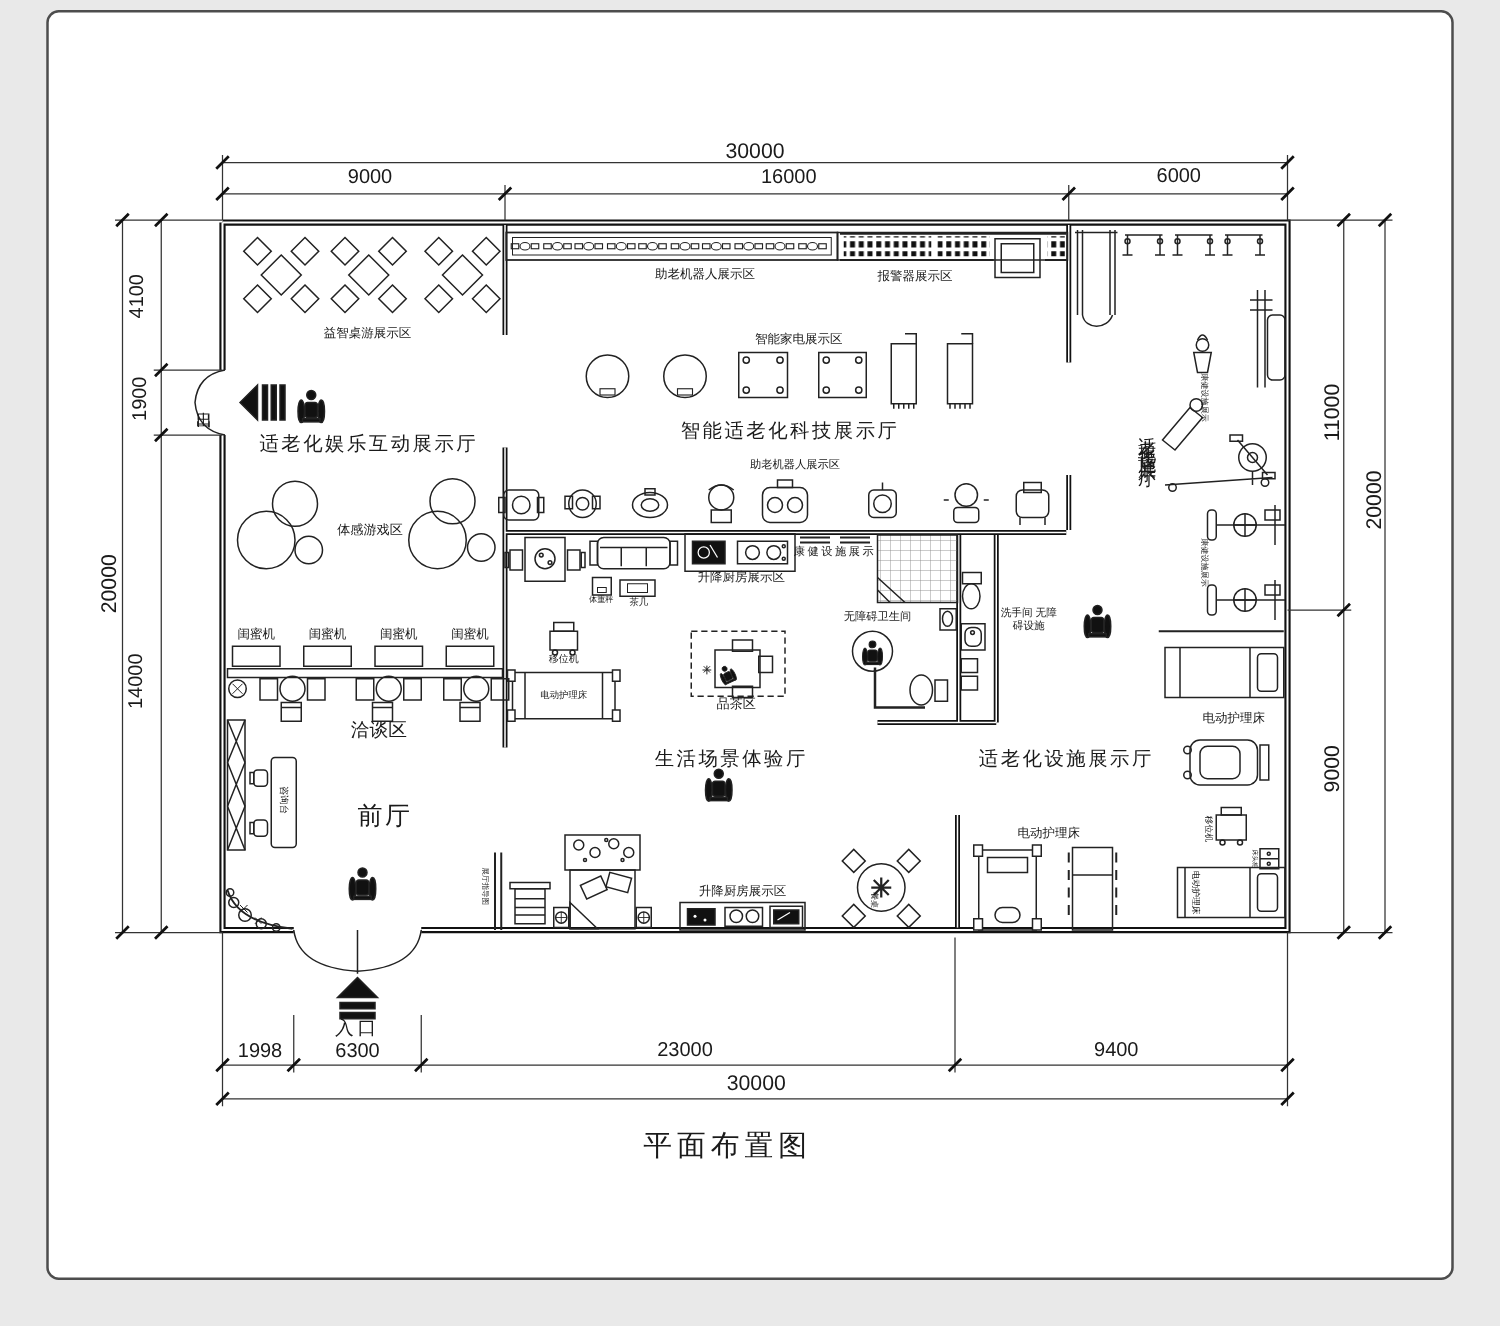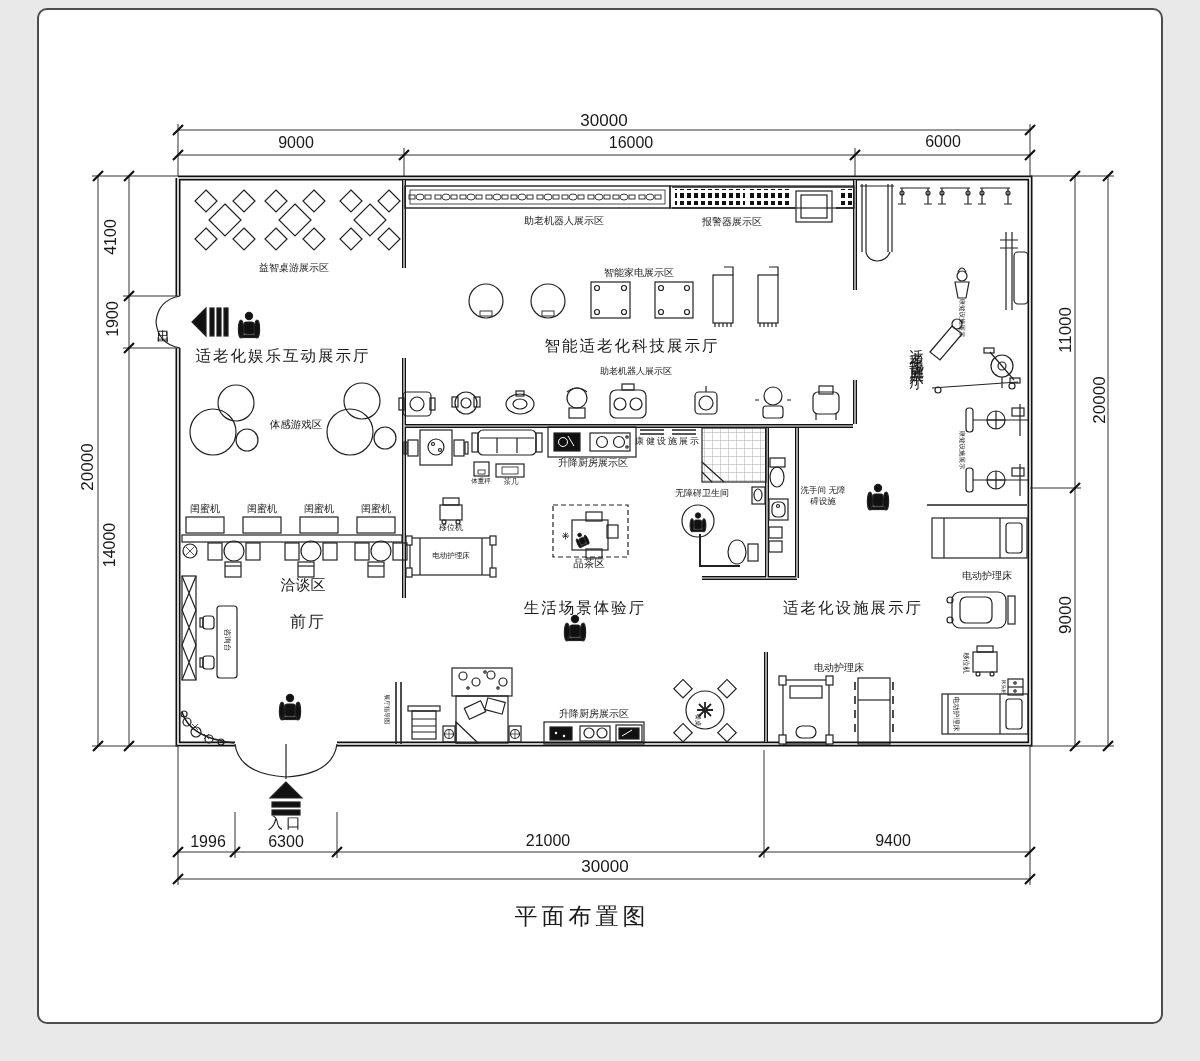--- a/index.html
+++ b/index.html
@@ -438,33 +438,33 @@
   <div class="lbl" style="left:296px;top:143px;font-size:16px">9000</div>
   <div class="lbl" style="left:631px;top:143px;font-size:16px">16000</div>
   <div class="lbl" style="left:943px;top:142px;font-size:16px">6000</div>
   <div class="lbl r-90" style="left:88px;top:467px;font-size:17px">20000</div>
   <div class="lbl r-90" style="left:111px;top:237px;font-size:16px">4100</div>
   <div class="lbl r-90" style="left:113px;top:319px;font-size:16px">1900</div>
   <div class="lbl r-90" style="left:110px;top:545px;font-size:16px">14000</div>
   <div class="lbl r-90" style="left:1066px;top:330px;font-size:17px">11000</div>
   <div class="lbl r-90" style="left:1066px;top:615px;font-size:17px">9000</div>
   <div class="lbl r-90" style="left:1100px;top:400px;font-size:17px">20000</div>
-  <div class="lbl" style="left:208px;top:842px;font-size:16px">1996</div>
+  <div class="lbl" style="left:208px;top:842px;font-size:16px">1998</div>
   <div class="lbl" style="left:286px;top:842px;font-size:16px">6300</div>
-  <div class="lbl" style="left:548px;top:841px;font-size:16px">21000</div>
+  <div class="lbl" style="left:548px;top:841px;font-size:16px">23000</div>
   <div class="lbl" style="left:893px;top:841px;font-size:16px">9400</div>
   <div class="lbl" style="left:605px;top:867px;font-size:17px">30000</div>
 
   <div class="lbl big" style="left:582px;top:916px;font-size:23px;letter-spacing:4px">平面布置图</div>
 
-  <div class="lbl big" style="left:283px;top:356px;font-size:15.5px">适老化娱乐互动展示厅</div>
+  <div class="lbl big" style="left:295px;top:356px;font-size:15.5px">适老化娱乐互动展示厅</div>
   <div class="lbl big" style="left:632px;top:346px;font-size:15.5px">智能适老化科技展示厅</div>
   <div class="lbl big" style="left:585px;top:608px;font-size:15.5px">生活场景体验厅</div>
   <div class="lbl big" style="left:853px;top:608px;font-size:15.5px">适老化设施展示厅</div>
-  <div class="lbl big" style="left:308px;top:622px;font-size:16px">前厅</div>
+  <div class="lbl big" style="left:308px;top:654px;font-size:20px">前厅</div>
   <div class="lbl vert" style="left:916px;top:353px;font-size:14.5px;letter-spacing:4px">适老化设施展示厅</div>
 
   <div class="lbl" style="left:294px;top:268px;font-size:10px">益智桌游展示区</div>
   <div class="lbl" style="left:564px;top:221px;font-size:10px">助老机器人展示区</div>
   <div class="lbl" style="left:732px;top:222px;font-size:10px">报警器展示区</div>
   <div class="lbl" style="left:639px;top:273px;font-size:10px">智能家电展示区</div>
   <div class="lbl" style="left:636px;top:372px;font-size:9px">助老机器人展示区</div>
   <div class="lbl" style="left:296px;top:425px;font-size:10.5px">体感游戏区</div>
   <div class="lbl" style="left:303px;top:585px;font-size:15px">洽谈区</div>
   <div class="lbl" style="left:593px;top:463px;font-size:10px">升降厨房展示区</div>

